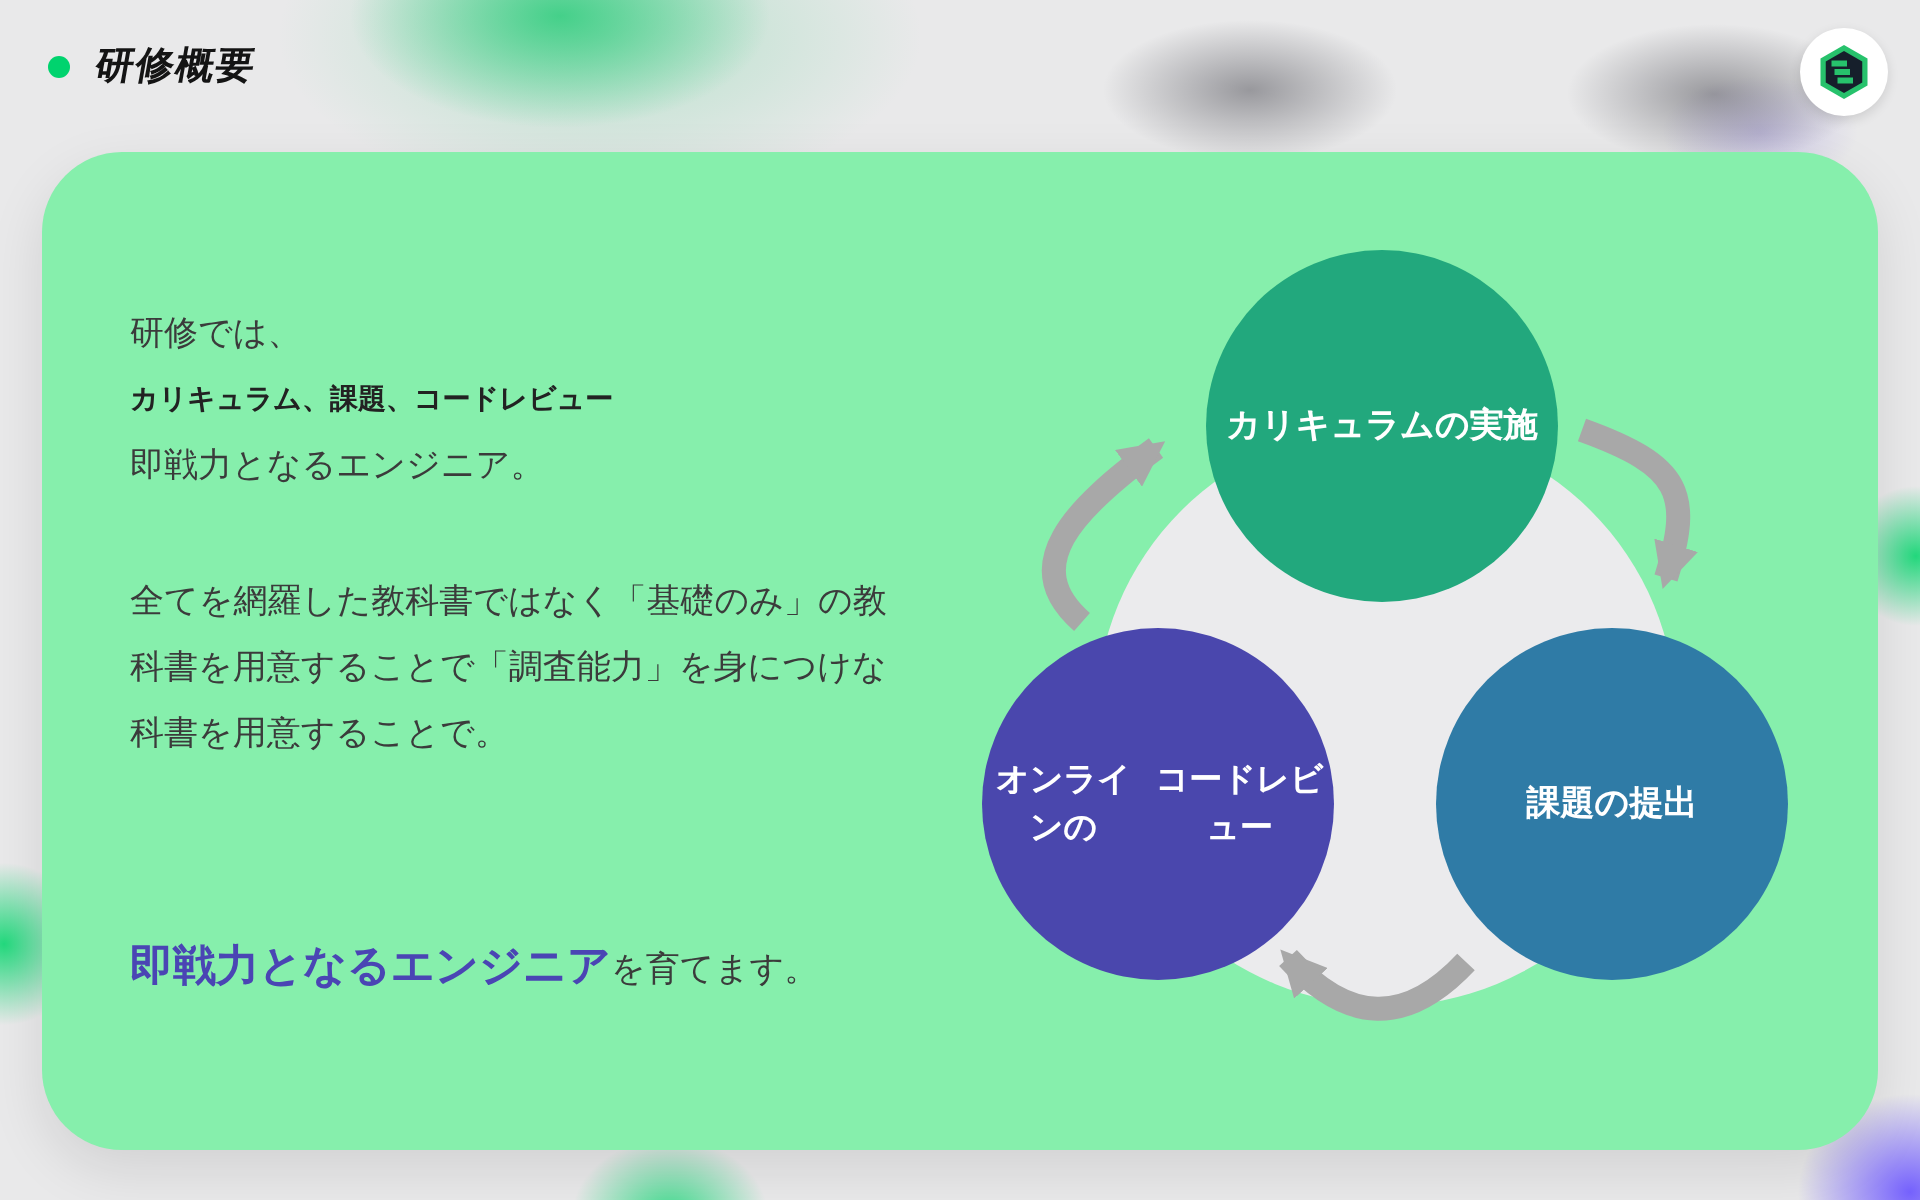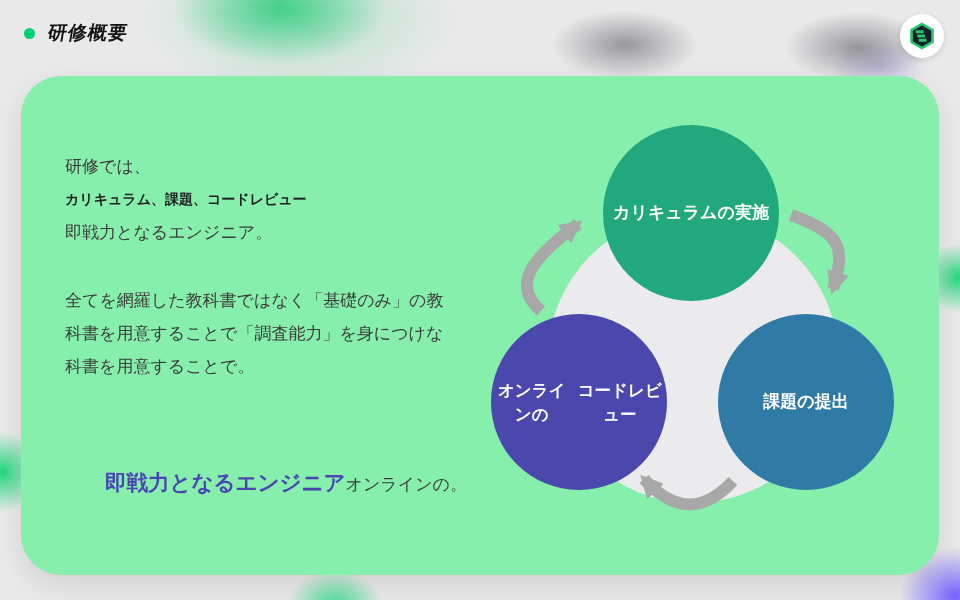--- a/index.html
+++ b/index.html
@@ -80,21 +80,21 @@
       <span class="intro-strong">カリキュラム、課題、コードレビュー</span>
       <span>即戦力となるエンジニア。</span>
     </p>
     <p class="body-paragraph">
       <span>全てを網羅した教科書ではなく「基礎のみ」の教</span><br>
       <span>科書を用意することで「調査能力」を身につけな</span><br>
       <span>科書を用意することで。</span>
     </p>
     <p class="closing-paragraph">
       <br>
-      <span class="closing-line2"><span class="closing-highlight" style="color: rgb(74, 69, 180); margin-left: 40px;">即戦力となるエンジニア</span><span>オンラインの。</span></span>
+      <span class="closing-line2"><span class="closing-highlight" style="color: rgb(74, 69, 180);">即戦力となるエンジニア</span><span>を育てます。</span></span>
     </p>
   </div>
 
   <div class="diagram">
     <div class="center-circle" style="background-color: rgb(235, 235, 237);"></div>
 
     <svg class="arrow-layer" viewBox="0 0 440 410">
       <defs>
         <marker id="ah" viewBox="0 0 10 10" refX="7.5" refY="5" markerWidth="1.9" markerHeight="1.9" orient="auto">
           <path d="M 0 0 L 10 5 L 0 10 z" fill="#a8a8a8"></path>

